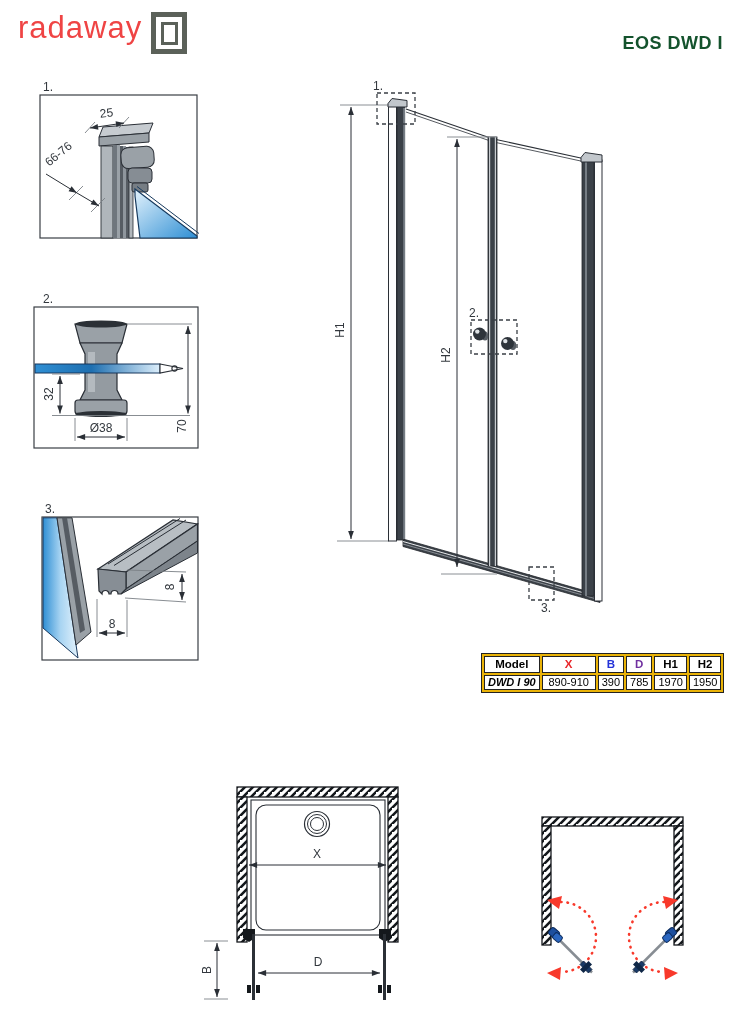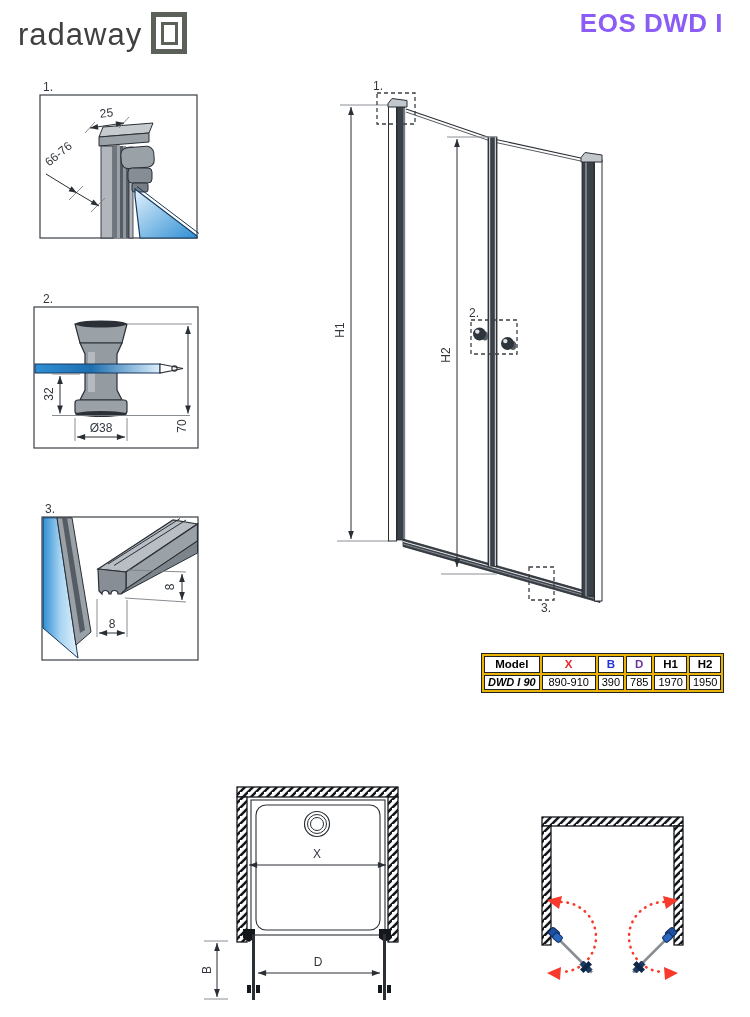--- a/index.html
+++ b/index.html
@@ -1,23 +1,23 @@
 <!DOCTYPE html>
 <html><head>
 <meta charset="utf-8">
 <style>
   html,body{margin:0;padding:0;background:#fff;}
   .page{position:relative;width:750px;height:1017px;background:#fff;overflow:hidden;
         font-family:"Liberation Sans",sans-serif;}
   
-  .logo{position:absolute;left:18px;top:12px;display:flex;align-items:flex-end;gap:9px;color:#404040;}
+  .logo{position:absolute;left:18px;top:12px;display:flex;align-items:flex-start;gap:9px;color:#ef4444;}
   .logo .word{font-size:31px;letter-spacing:1px;line-height:1;padding-bottom:4px;}
   .logo-sq{width:26px;height:32px;border:5px solid #5b6159;display:flex;align-items:center;justify-content:center;}
   .logo-sq-inner{width:11px;height:17px;border:3px solid #5b6159;}
-  .title{position:absolute;right:27px;top:8px;font-size:26px;font-weight:bold;color:#8b5cf6;letter-spacing:.5px;}
+  .title{position:absolute;right:27px;top:33px;font-size:18px;font-weight:bold;color:#14532d;letter-spacing:.5px;}
   
   #drawing{position:absolute;left:0;top:0;}
   #drawing text{fill:#33383e;font-family:"Liberation Sans",sans-serif;font-size:12px;}
   
   .spec{position:absolute;left:481px;top:653px;border-collapse:separate;border-spacing:2px;
         background:#eab308;border:1.5px solid #222;}
   .spec th,.spec td{border:1.5px solid #222;text-align:center;font-size:11px;
         padding:0 3px;height:13px;line-height:13px;white-space:nowrap;background:#fff;}
   .spec th{font-size:11.5px;height:15px;line-height:15px;font-weight:bold;}
   .spec td.model{font-weight:bold;font-style:italic;text-align:center;}

